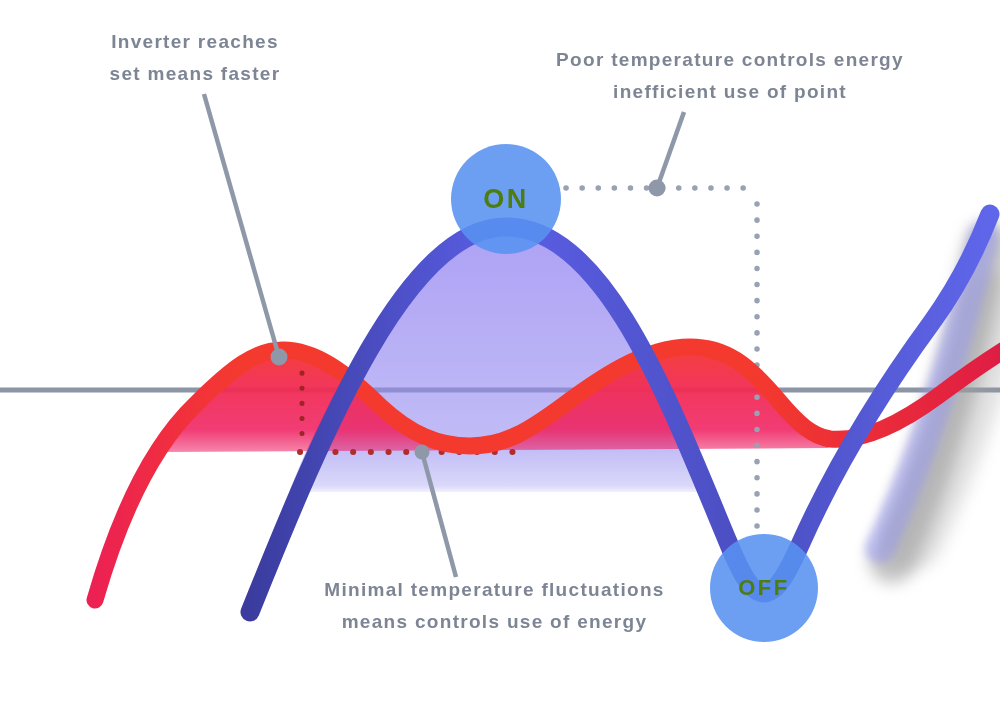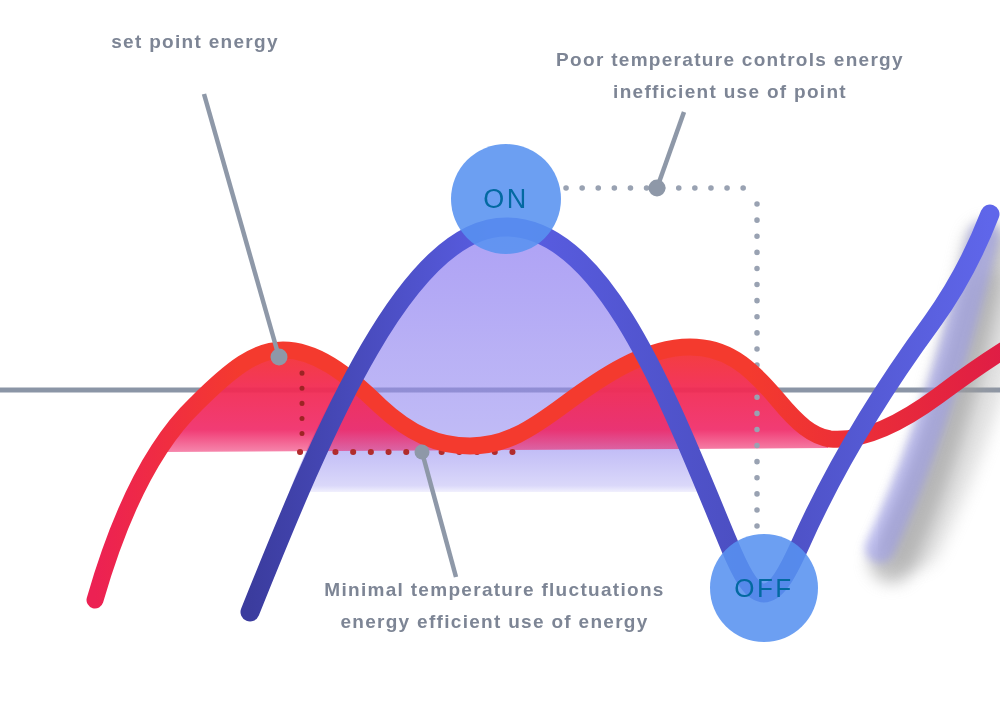--- a/index.html
+++ b/index.html
@@ -7,24 +7,24 @@
     position:relative;width:1000px;height:706px;overflow:hidden;background:#ffffff;
     font-family:"Liberation Sans","DejaVu Sans",sans-serif;
   }
   #chart-svg{position:absolute;left:0;top:0;}
   .ann{
     position:absolute;text-align:center;color:#7d8595;font-weight:bold;
     font-size:19px;letter-spacing:1.3px;line-height:32px;
   }
   .badge{
     position:absolute;border-radius:50%;display:flex;align-items:center;justify-content:center;
-    background:rgba(88,146,240,0.88);color:#0369a1;font-weight:normal;letter-spacing:2.5px;
+    background:rgba(88,146,240,0.88);color:#4d7c0f;font-weight:bold;letter-spacing:2.5px;
   }
   #badge-on{left:451px;top:144px;width:110px;height:110px;font-size:27px;}
-  #badge-off{left:710px;top:534px;width:108px;height:108px;font-size:26px;}
+  #badge-off{left:710px;top:534px;width:108px;height:108px;font-size:22px;}
 </style>
 </head>
 <body>
 
 <div id="stage">
 
   <svg id="chart-svg" width="1000" height="706" viewBox="0 0 1000 706">
     <defs>
       <linearGradient id="gradRedStroke" gradientUnits="userSpaceOnUse" x1="95" y1="0" x2="1004" y2="0">
         <stop offset="0%" stop-color="#ec2153"></stop>
@@ -115,26 +115,27 @@
   </svg>
 
   <div class="badge" id="badge-on">
     <span>ON</span>
   </div>
   <div class="badge" id="badge-off">
     <span>OFF</span>
   </div>
 
   <div class="ann" style="left:20px;top:26px;width:350px;">
-    <div>set point energy</div>
+    <div>Inverter reaches</div>
+    <div>set means faster</div>
   </div>
 
   <div class="ann" style="left:530px;top:44px;width:400px;">
     <div>Poor temperature controls energy</div>
     <div>inefficient use of point</div>
   </div>
 
   <div class="ann" style="left:292px;top:574px;width:405px;">
     <div>Minimal temperature fluctuations</div>
-    <div>energy efficient  use of energy</div>
+    <div>means controls  use of energy</div>
   </div>
 
 </div>
 
 </body></html>

